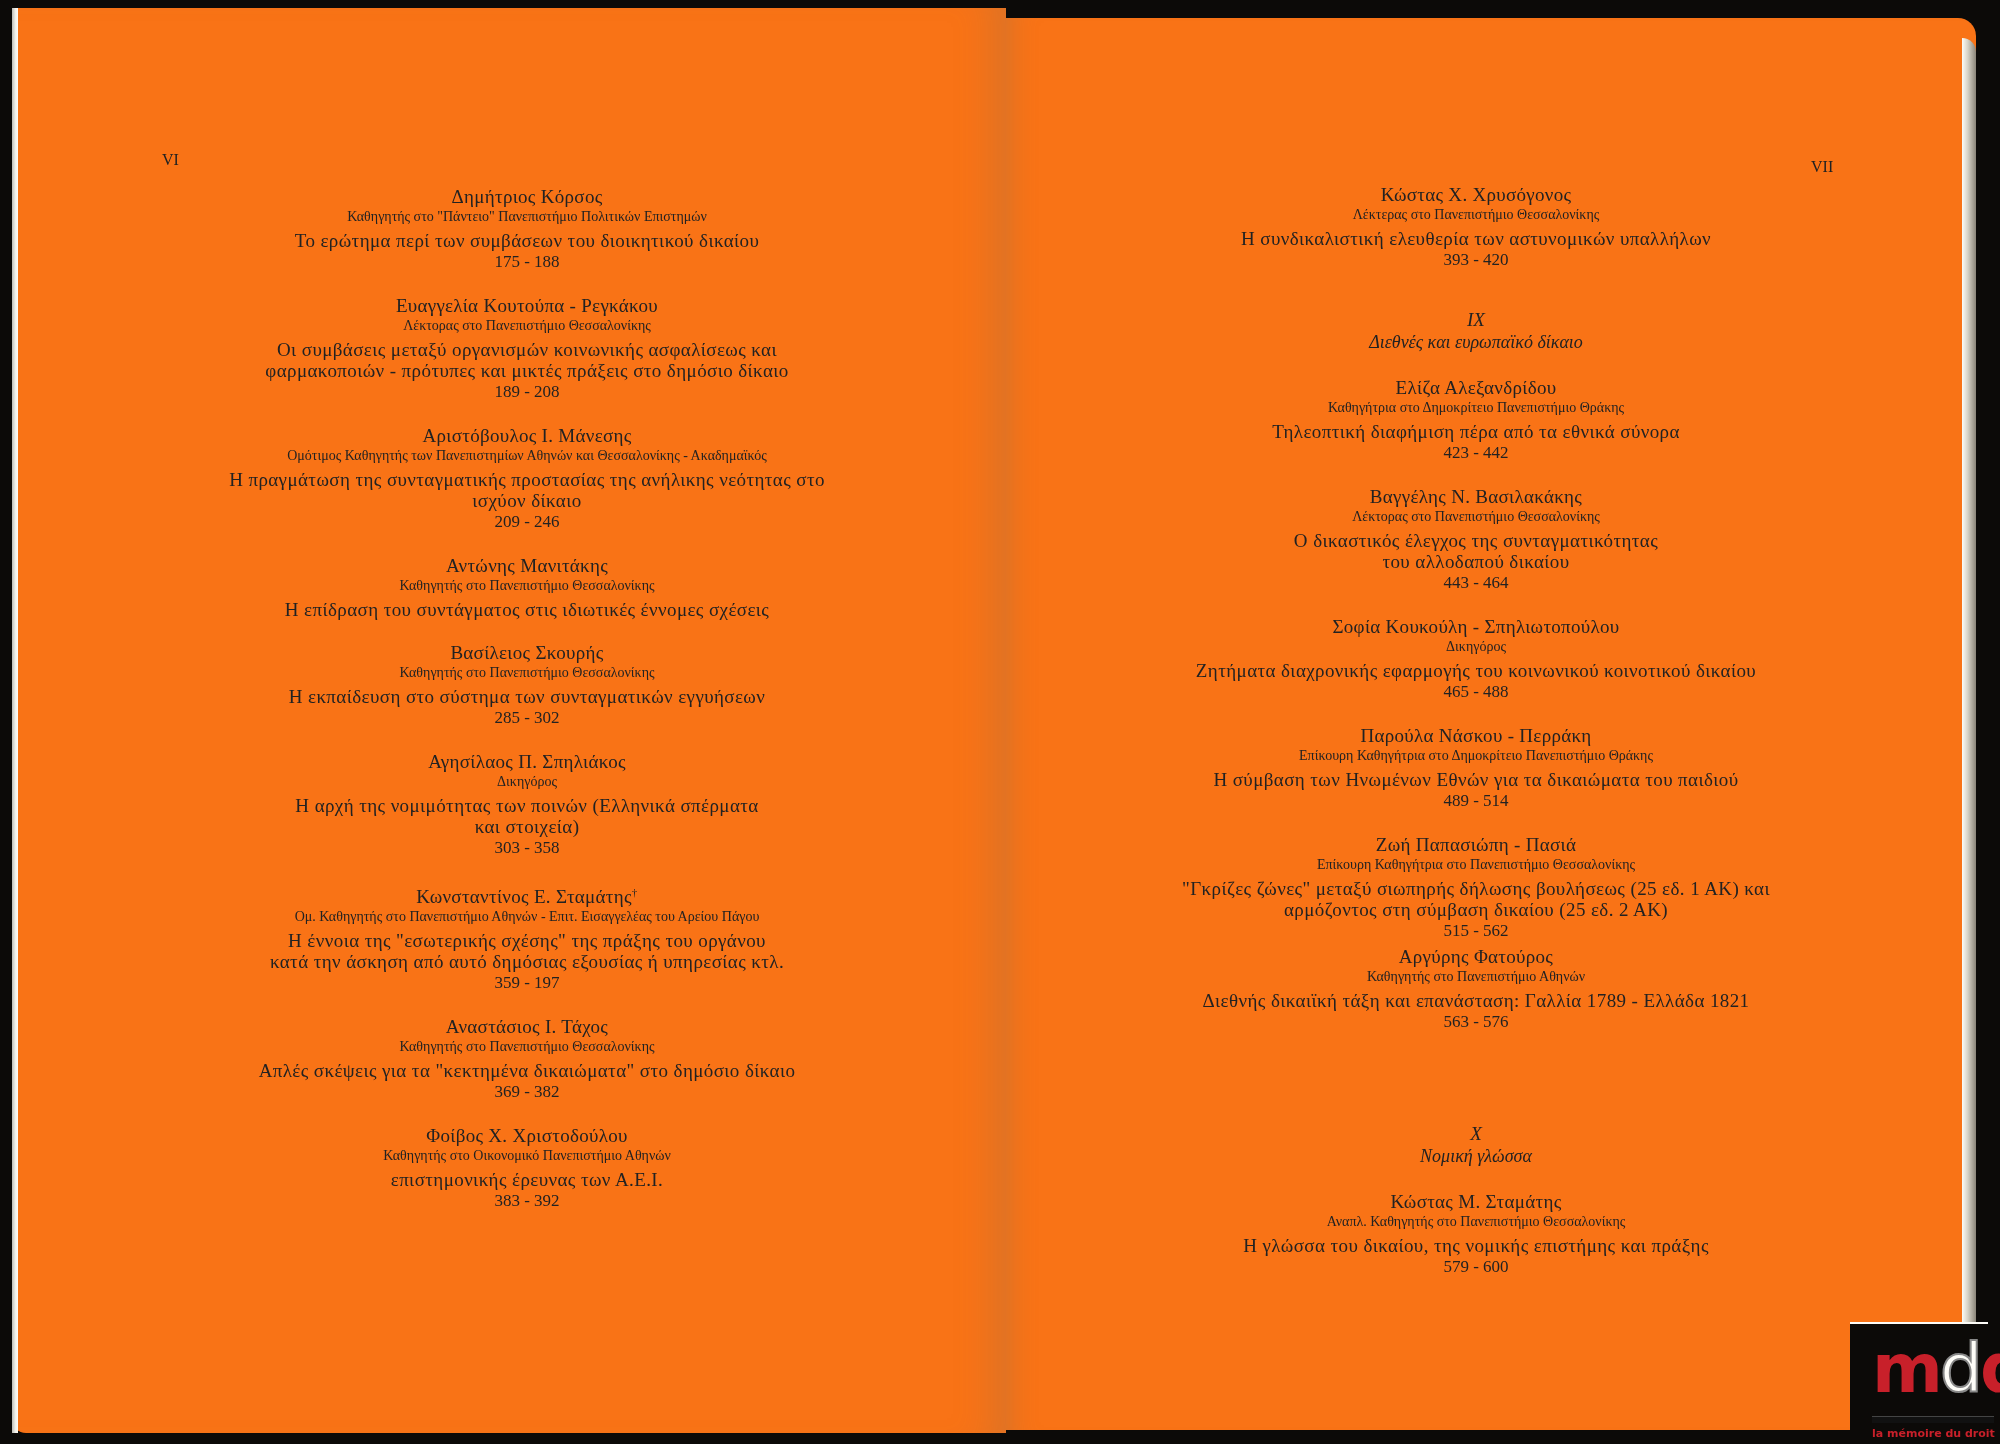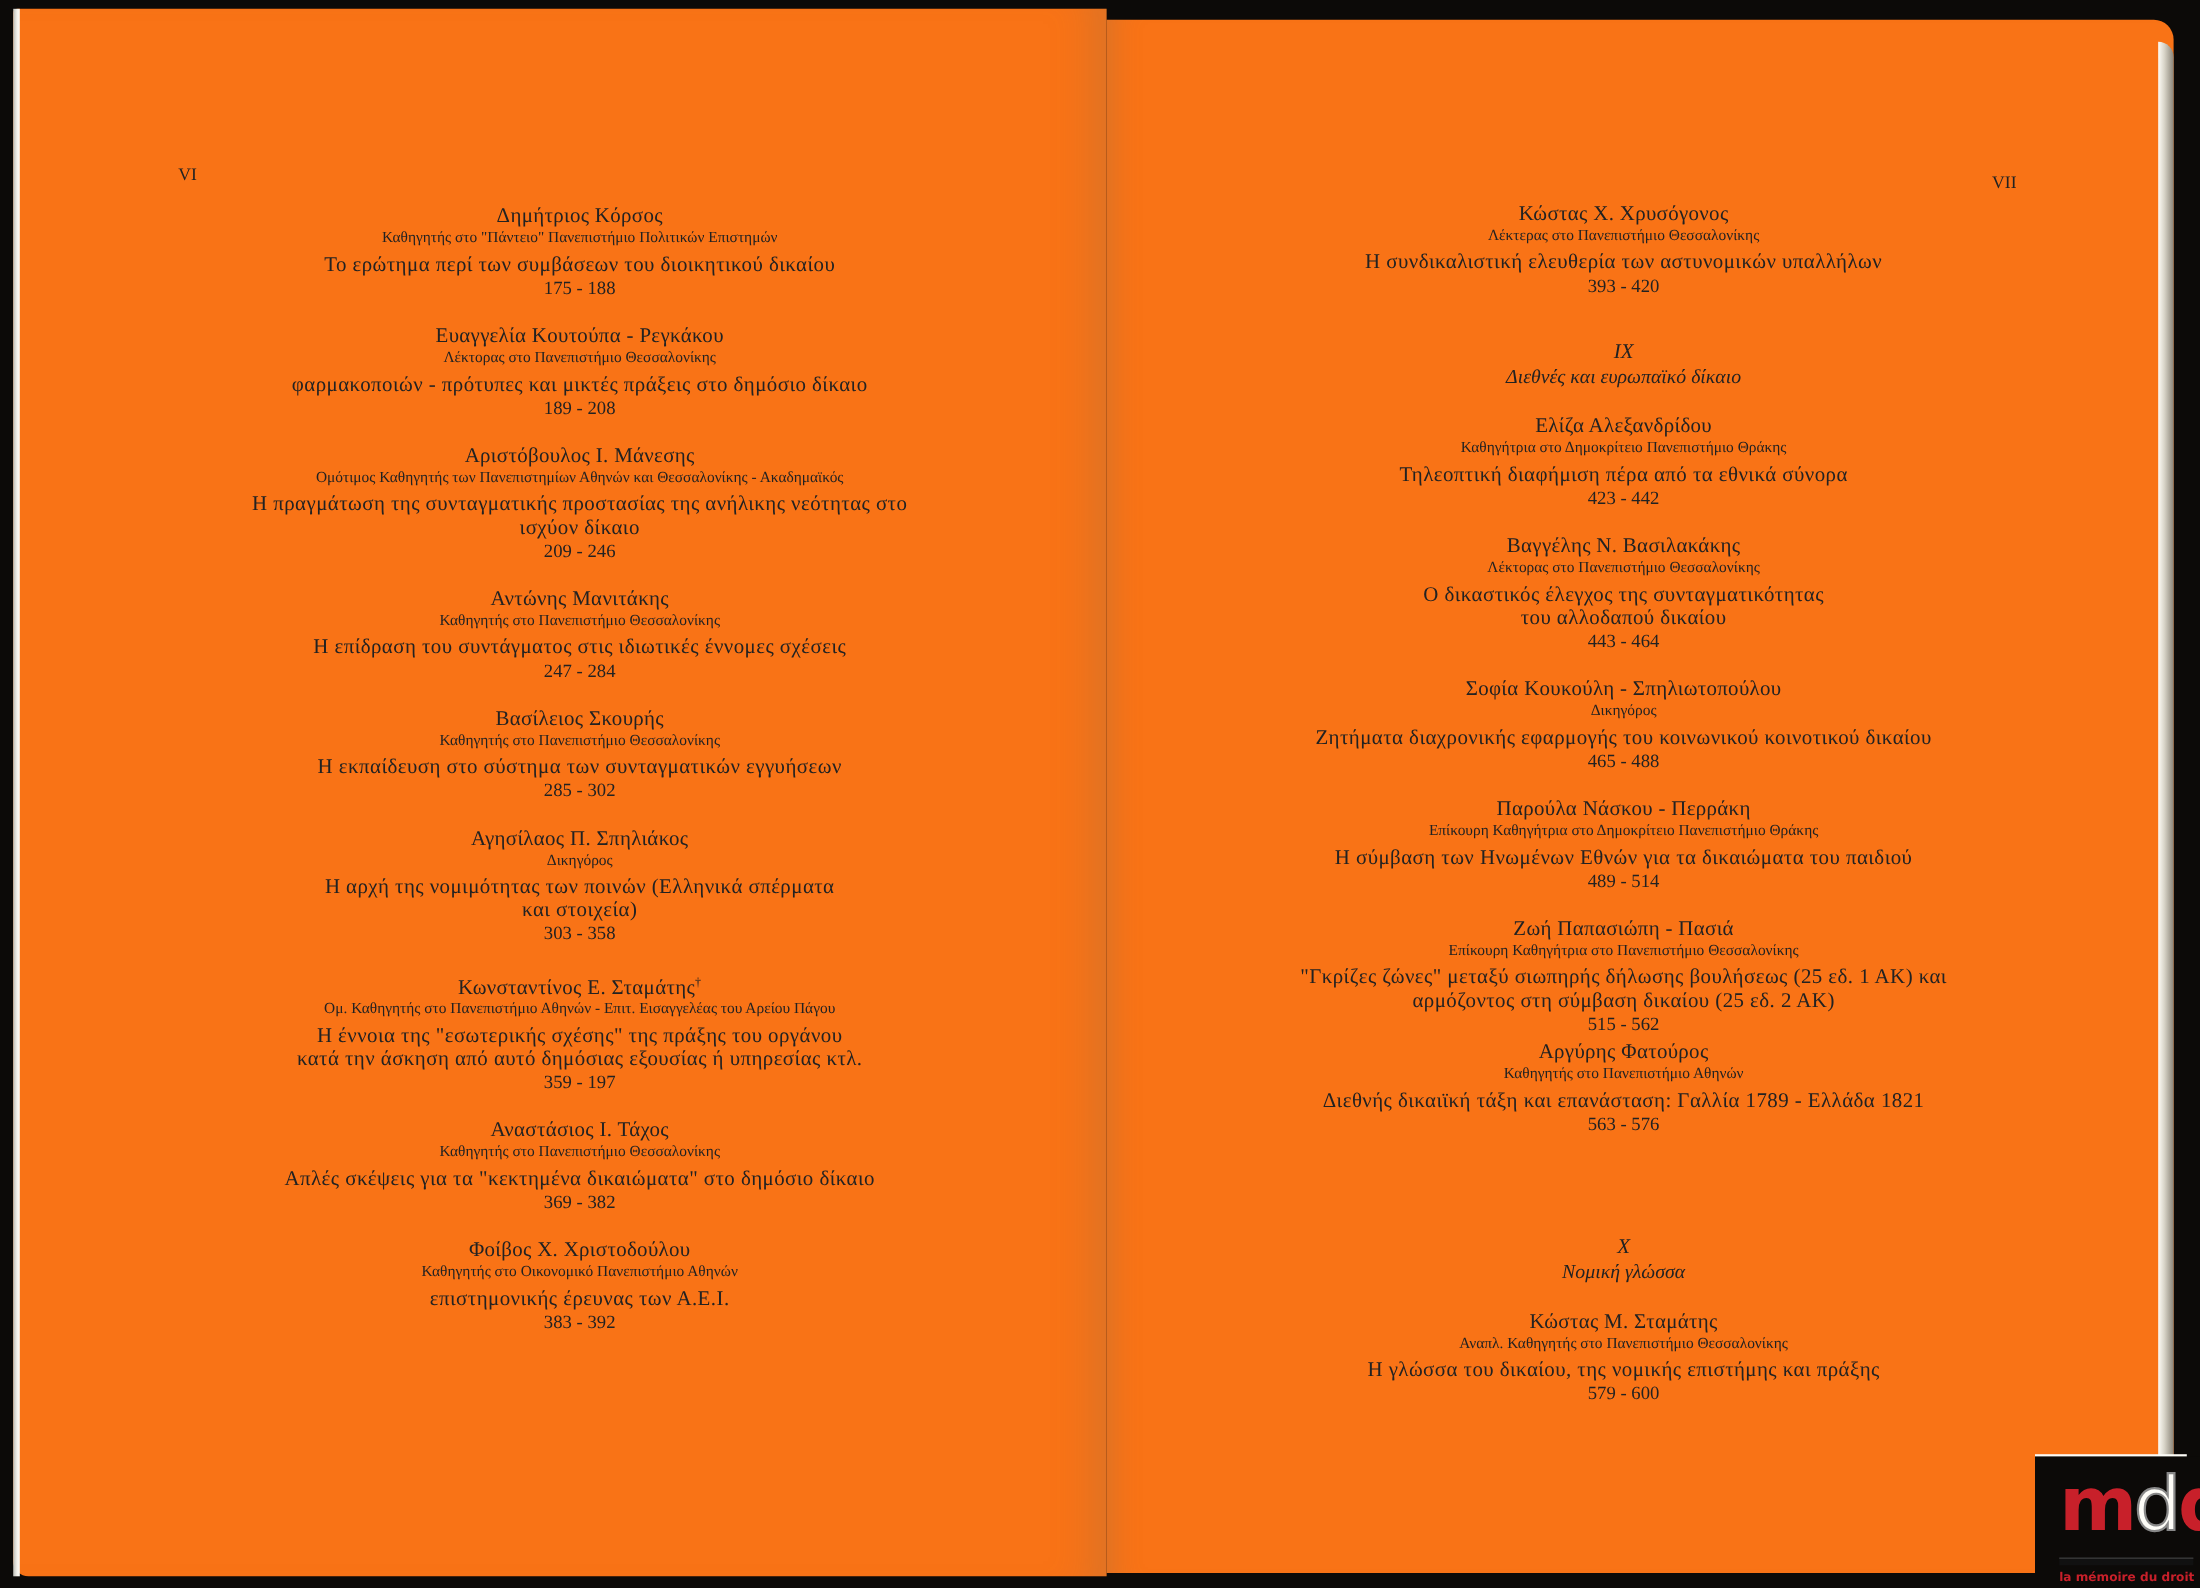--- a/index.html
+++ b/index.html
@@ -72,35 +72,35 @@
   <div class="toc" id="toc-left" style="left:150px; width:730px; top:178px;">
       <div class="entry">
         <div class="author"><span>Δημήτριος Κόρσος</span></div>
         <div class="affil">Καθηγητής στο "Πάντειο" Πανεπιστήμιο Πολιτικών Επιστημών</div>
         <div class="title">Το ερώτημα περί των συμβάσεων του διοικητικού δικαίου</div>
         <div class="pages">175 - 188</div>
       </div>
       <div class="entry">
         <div class="author"><span>Ευαγγελία Κουτούπα - Ρεγκάκου</span></div>
         <div class="affil">Λέκτορας στο Πανεπιστήμιο Θεσσαλονίκης</div>
+        <div class="title">Οι συμβάσεις μεταξύ οργανισμών κοινωνικής ασφαλίσεως και</div>
         <div class="title">φαρμακοποιών - πρότυπες και μικτές πράξεις στο δημόσιο δίκαιο</div>
         <div class="pages">189 - 208</div>
       </div>
       <div class="entry">
         <div class="author"><span>Αριστόβουλος Ι. Μάνεσης</span></div>
         <div class="affil">Ομότιμος Καθηγητής των Πανεπιστημίων Αθηνών και Θεσσαλονίκης - Ακαδημαϊκός</div>
         <div class="title">Η πραγμάτωση της συνταγματικής προστασίας της ανήλικης νεότητας στο</div>
         <div class="title">ισχύον δίκαιο</div>
         <div class="pages">209 - 246</div>
       </div>
       <div class="entry">
         <div class="author"><span>Αντώνης Μανιτάκης</span></div>
         <div class="affil">Καθηγητής στο Πανεπιστήμιο Θεσσαλονίκης</div>
         <div class="title">Η επίδραση του συντάγματος στις ιδιωτικές έννομες σχέσεις</div>
-        <div class="pages">247 - 284</div>
       </div>
       <div class="entry">
         <div class="author"><span>Βασίλειος Σκουρής</span></div>
         <div class="affil">Καθηγητής στο Πανεπιστήμιο Θεσσαλονίκης</div>
         <div class="title">Η εκπαίδευση στο σύστημα των συνταγματικών εγγυήσεων</div>
         <div class="pages">285 - 302</div>
       </div>
       <div class="entry">
         <div class="author"><span>Αγησίλαος Π. Σπηλιάκος</span></div>
         <div class="affil">Δικηγόρος</div>

